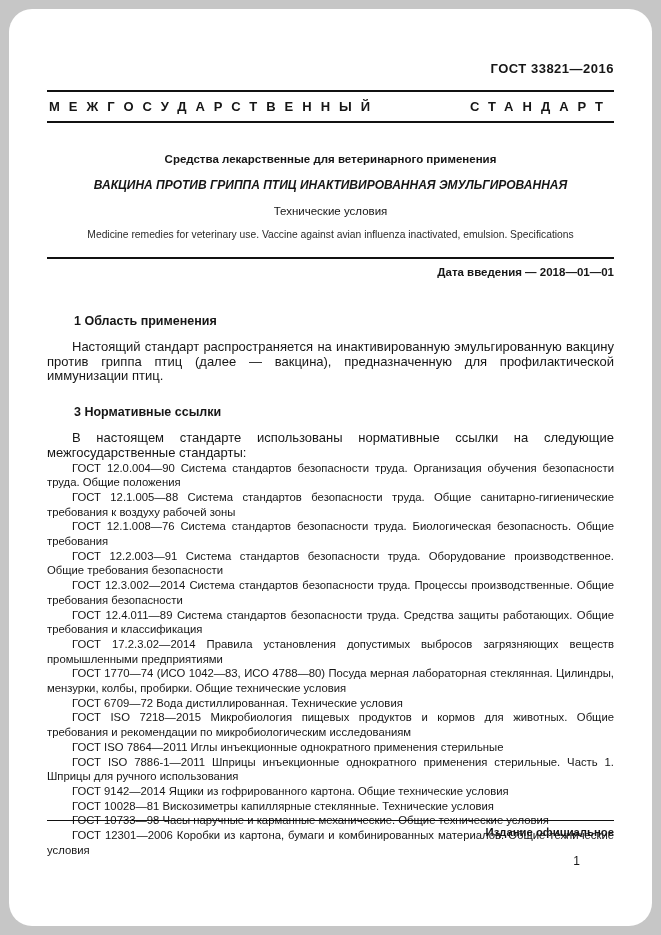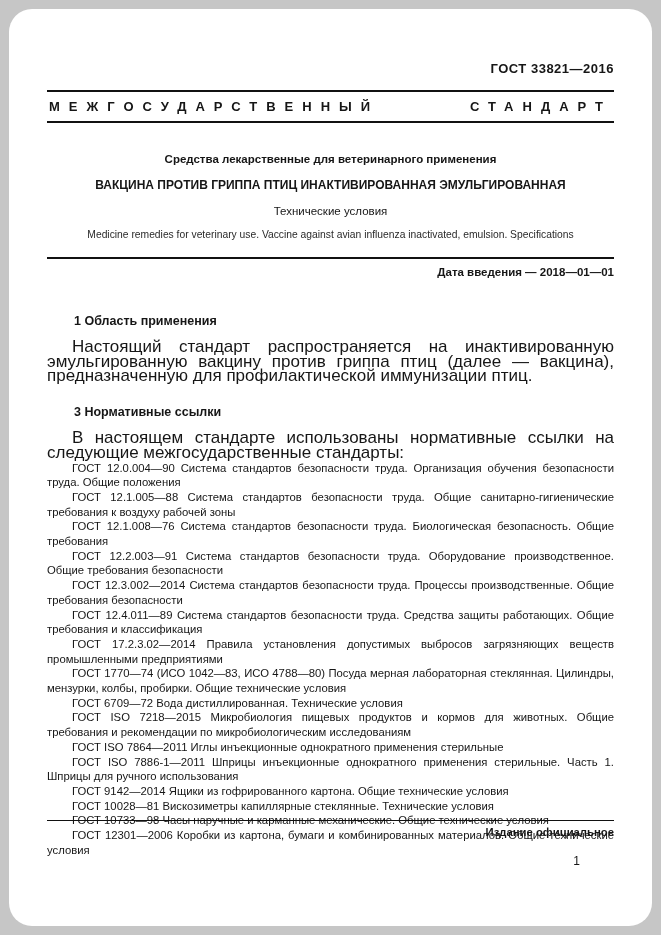--- a/index.html
+++ b/index.html
@@ -54,20 +54,21 @@
   }
   .title-ru {
     font-weight: bold;
     font-size: 11.5px;
     margin: 0 0 13px 0;
   }
   .title-main {
     font-weight: bold;
     font-size: 12px;
     margin: 0 0 13px 0;
+    font-style: italic;
   }
   .title-sub {
     font-weight: normal;
     font-size: 11.5px;
     margin: 0 0 12px 0;
   }
   .title-en {
     font-size: 10.3px;
     color: #2a2a2a;
     margin: 0;
@@ -88,21 +89,21 @@
     font-size: 12.5px;
     margin: 0 0 0 27px;
   }
   .section-heading.first {
     margin-top: 36px;
   }
   .section-heading.second {
     margin-top: 21px;
   }
   .para {
-    font-size: 17px;
+    font-size: 13px;
     line-height: 14.7px;
     text-align: justify;
     text-indent: 25px;
     margin: 12px 0 0 0;
   }
   .ref {
     font-size: 11.3px;
     line-height: 14.7px;
     text-align: justify;
     text-indent: 25px;

